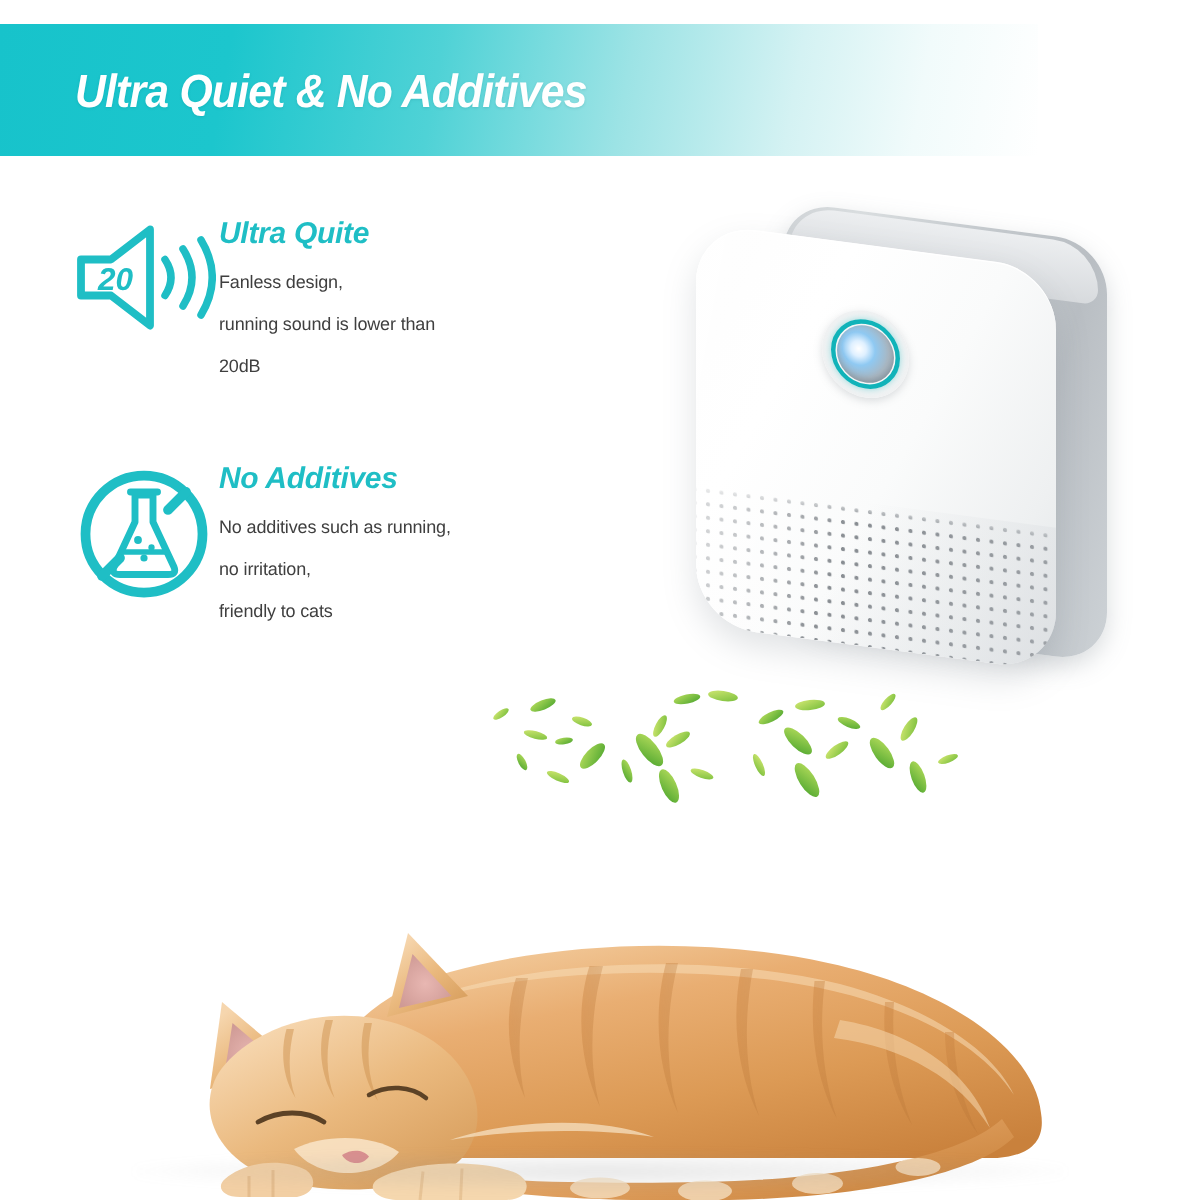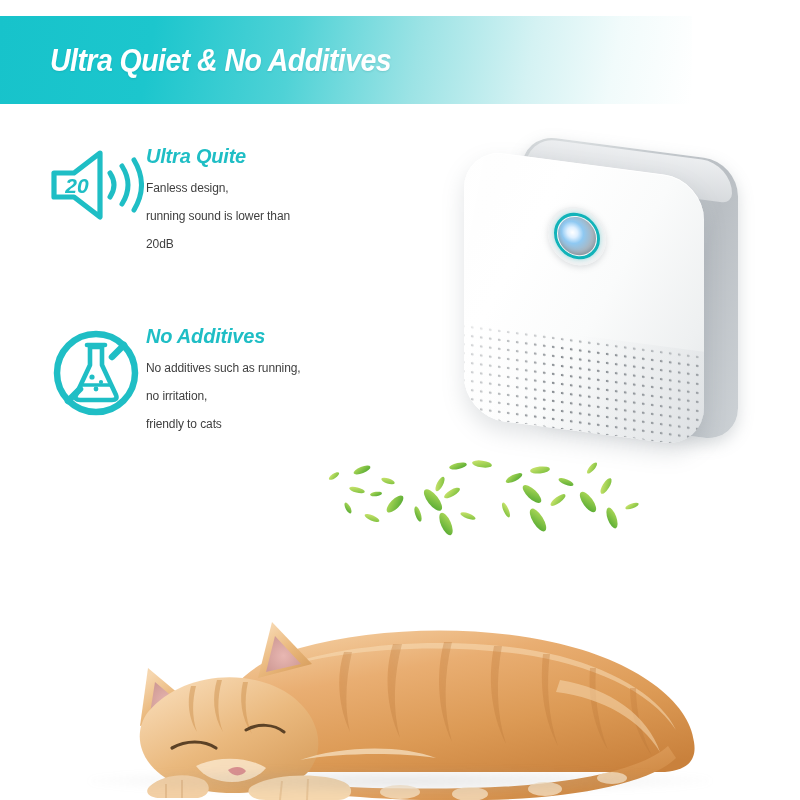--- a/index.html
+++ b/index.html
@@ -60,21 +60,21 @@
     width: 450px;
   }
 
   .feature {
     position: absolute;
     display: flex;
     align-items: flex-start;
   }
 
   .feature-quiet   { left: 46px; top: 55px; }
-  .feature-noadd   { left: 46px; top: 235px; }
+  .feature-noadd   { left: 46px; top: 218px; }
 
   .feature-icon {
     width: 100px;
     flex: 0 0 100px;
     display: flex;
     align-items: flex-start;
     justify-content: center;
     padding-top: 2px;
   }
 

